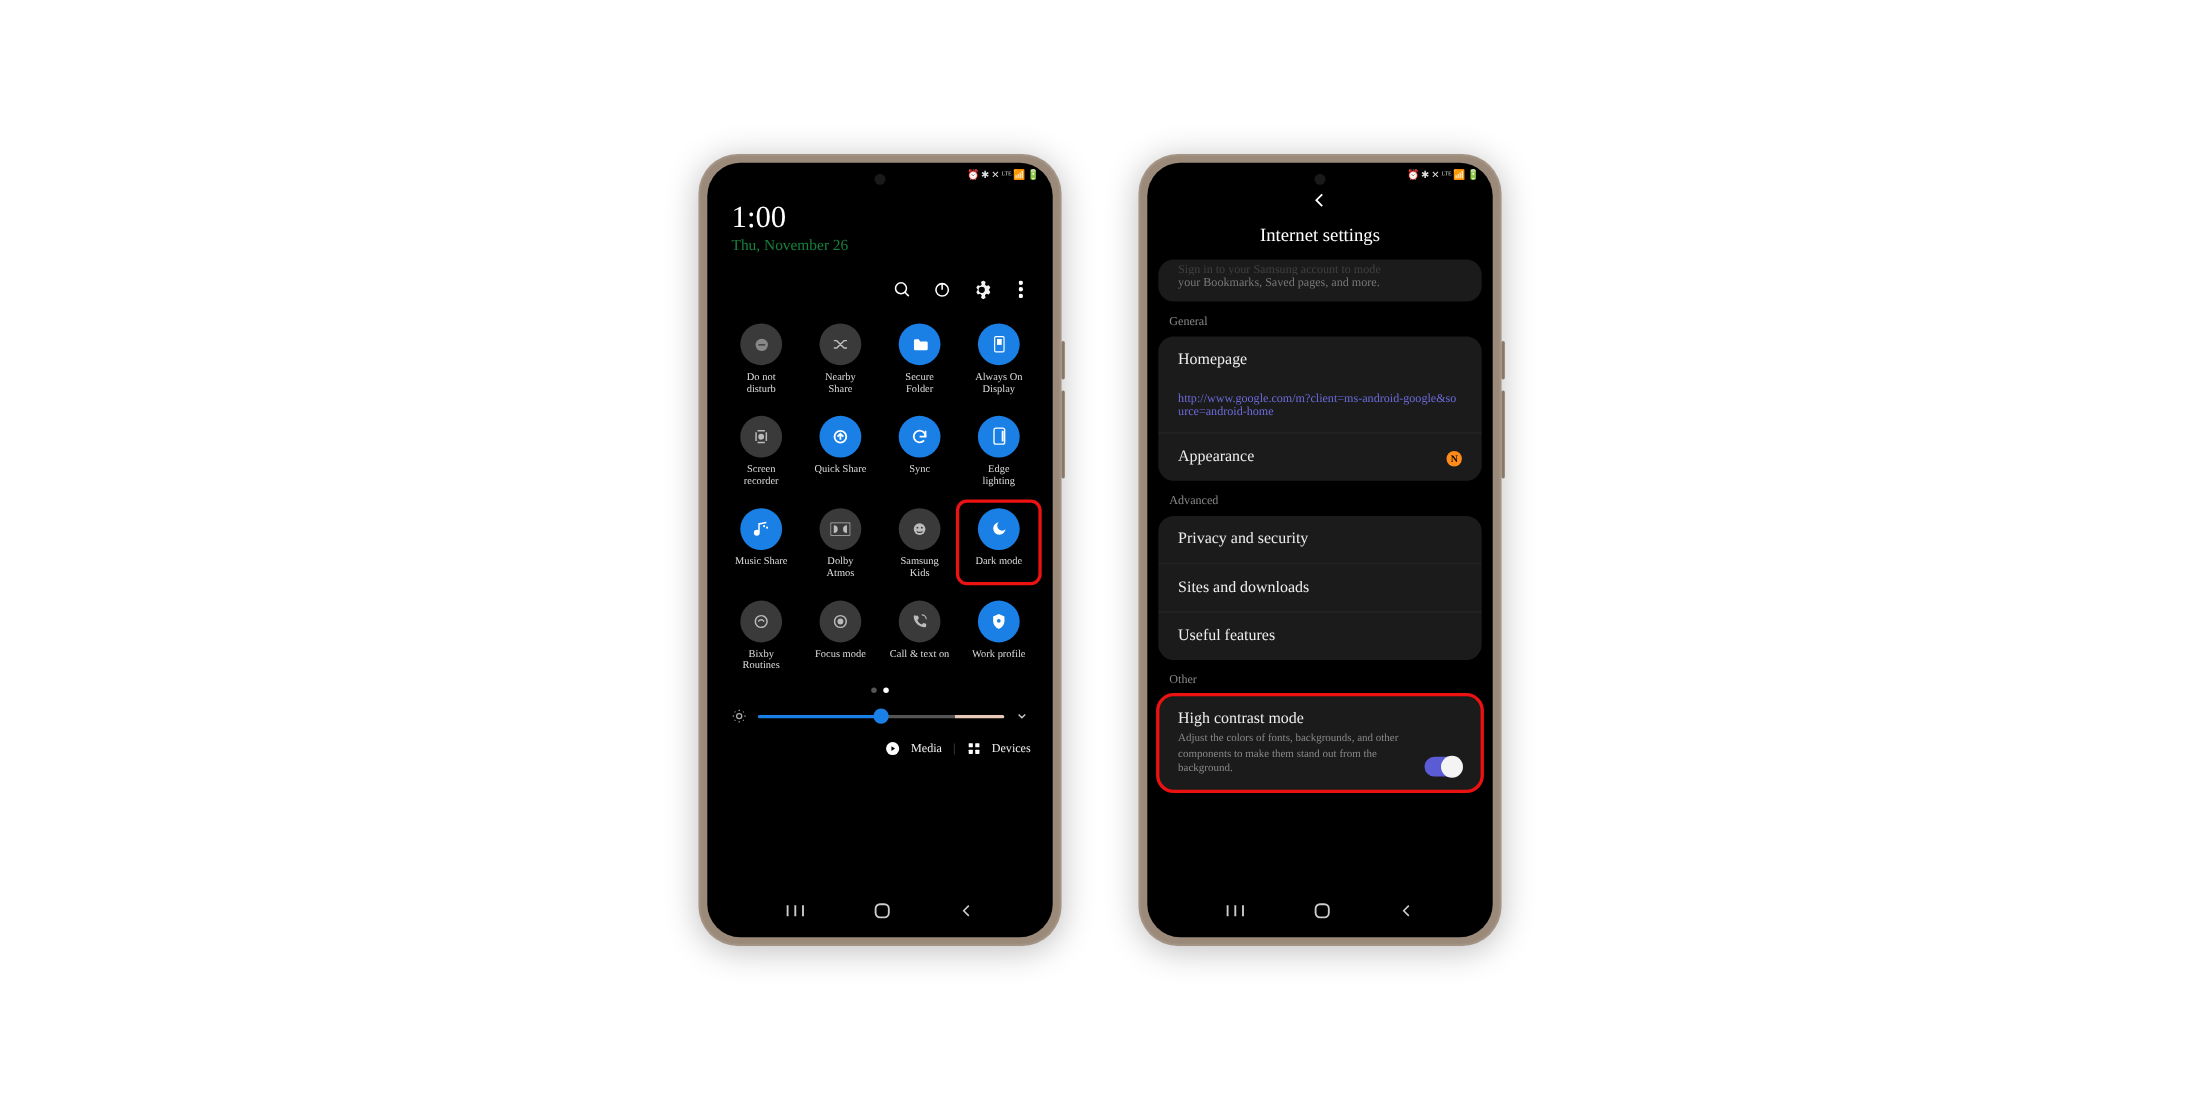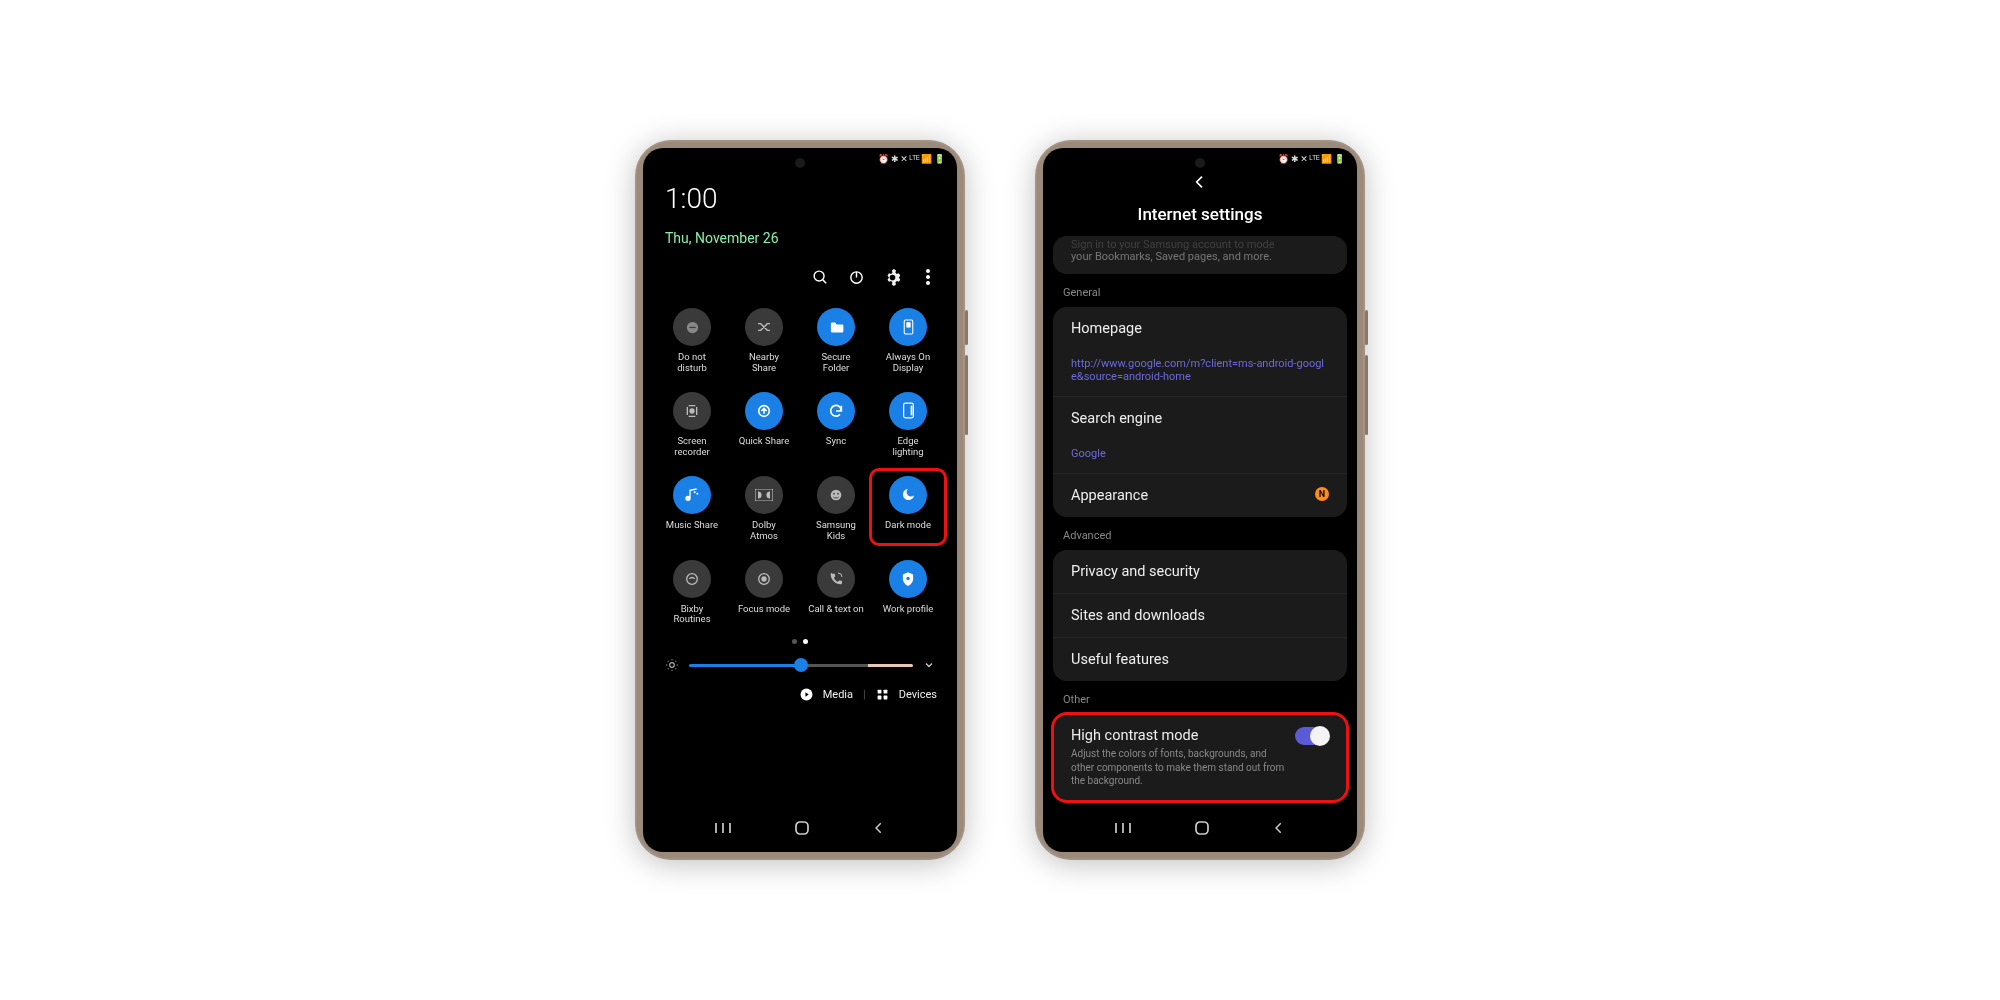--- a/index.html
+++ b/index.html
@@ -21,39 +21,40 @@
     padding: 8px;
     box-shadow: 0 4px 30px rgba(0,0,0,.25), inset 0 0 0 2px rgba(255,255,255,.08);
     position: relative;
   }
   .side-btn { position:absolute; right:-3px; width:3px; background:#8a7866; border-radius:2px; }
   .sb1 { top:170px; height:35px; }
   .sb2 { top:215px; height:80px; }
   .screen {
     width: 100%;
     height: 100%;
-    border-radius: 20px;
+    border-radius: 30px;
     background: #000;
     overflow: hidden;
     position: relative;
     color: #fff;
+    font-family: Liberation Serif, serif;
   }
   .notch {
     position:absolute; top:10px; left:50%; transform:translateX(-50%);
     width:10px; height:10px; border-radius:50%; background:#1a1a1a;
   }
   .statusbar {
     display:flex; justify-content:flex-end; align-items:center;
     font-size:9px; padding:6px 12px 0; gap:3px; color:#ddd;
     letter-spacing:-.3px;
   }
   
   .qs-header { padding: 18px 22px 6px; }
   .qs-time { font-size: 28px; font-weight: 300; }
-  .qs-date { font-size: 14px; color:#86efac; margin-top:15px; }
+  .qs-date { font-size: 14px; color:#15803d; margin-top:2px; }
   .qs-icons-row {
     display:flex; justify-content:flex-end; gap:18px;
     padding: 16px 20px 12px;
   }
   .qs-icons-row .ic { width:18px; height:18px; display:flex; align-items:center; justify-content:center; }
   .tiles {
     display:grid; grid-template-columns: repeat(4,1fr);
     gap: 18px 6px; padding: 10px 16px 0;
   }
   .tile { display:flex; flex-direction:column; align-items:center; gap:6px; position:relative; }
@@ -97,21 +98,21 @@
   .hdr2 {
     display:flex; align-items:center; gap:14px; padding:10px 14px 8px;
     font-size:17px; font-weight:500;flex-direction:column;
   }
   .card {
     background:#1b1b1b; margin:4px 10px; border-radius:14px; overflow:hidden;
   }
   .sec-lbl { font-size:11px; color:#888; padding:8px 20px 4px; }
   .row {
     padding:13px 18px; border-bottom:1px solid rgba(255,255,255,.05);
-    display:flex; align-items:flex-start; justify-content:space-between; gap:10px;
+    display:flex; align-items:flex-end; justify-content:space-between; gap:10px;
   }
   .row:last-child { border-bottom:none; }
   .row .t { font-size:14.5px; color:#eee; }
   .row .s { font-size:11px; color:#6b6bdb; margin-top:20px; word-break:break-all; }
   .row .d { font-size:10px; color:#888; margin-top:3px; line-height:1.35; }
   .badge { width:14px; height:14px; border-radius:50%; background:#ff8c1a;
     color:#000; font-size:9px; font-weight:700; display:flex; align-items:center; justify-content:center; }
   .card.hl { outline:3px solid #e11; outline-offset:-1px; }
   .toggle {
     width:34px; height:18px; border-radius:10px; background:#5b5bd6;
@@ -423,26 +424,20 @@
 
       <div class="sec-lbl">General</div>
       <div class="card">
         <div class="row">
           <div>
             <div class="t">Homepage</div>
             <div class="s">http://www.google.com/m?client=ms-android-google&amp;source=android-home</div>
           </div>
         </div>
         <div class="row">
-          <div>
-            <div class="t">Search engine</div>
-            <div class="s">Google</div>
-          </div>
-        </div>
-        <div class="row">
           <div class="t">Appearance</div>
           <div class="badge">N</div>
         </div>
       </div>
 
       <div class="sec-lbl">Advanced</div>
       <div class="card">
         <div class="row">
             <div class="t">Privacy and security</div>
           </div>

